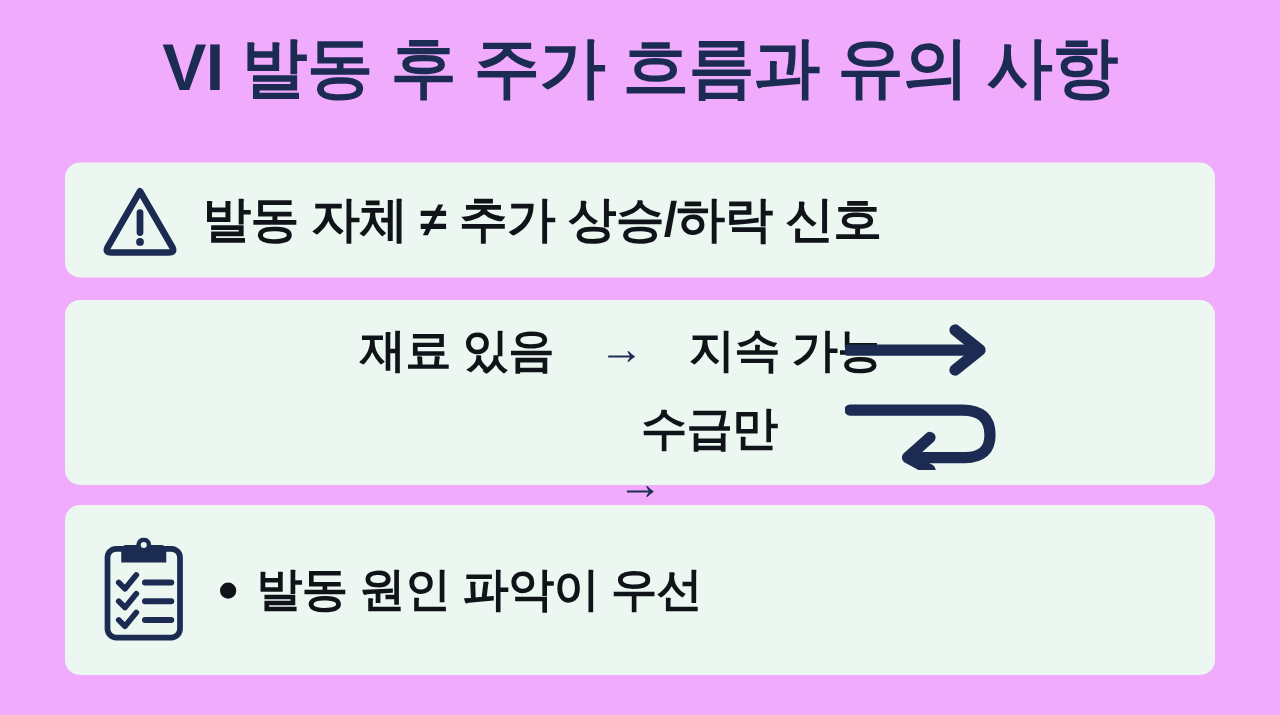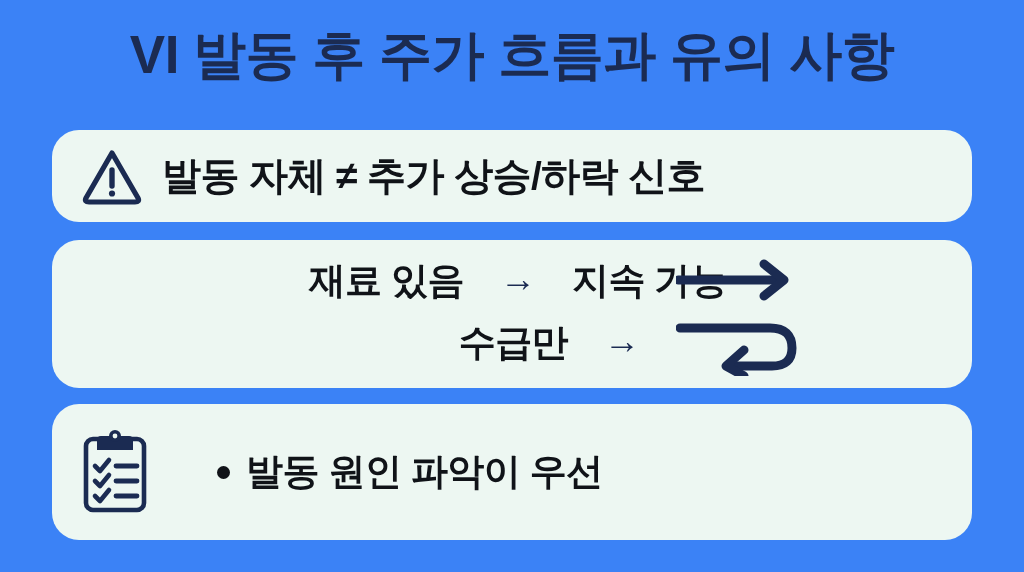--- a/index.html
+++ b/index.html
@@ -10,21 +10,21 @@
     width: 1024px;
     height: 572px;
     overflow: hidden;
     font-family: "Liberation Sans", "DejaVu Sans", sans-serif;
     background: #bfe8d4;
   }
   .slide {
     position: relative;
     width: 1024px;
     height: 572px;
-    background: #3b82f6;
+    background: #f0abfc;
     box-sizing: border-box;
   }
 
   
   .title {
     position: absolute;
     left: 0;
     top: 26px;
     width: 1024px;
     text-align: center;
@@ -35,21 +35,21 @@
     line-height: 1.08;
     white-space: nowrap;
   }
 
   
   .card {
     position: absolute;
     left: 52px;
     width: 920px;
     background: #edf7f2;
-    border-radius: 27px;
+    border-radius: 12px;
     box-sizing: border-box;
   }
   .card-1 { top: 130px;  height: 92px; }
   .card-2 { top: 240px;  height: 148px; }
   .card-3 { top: 404px;  height: 136px; }
 
   
   .card-1-inner {
     display: flex;
     align-items: center;
@@ -81,22 +81,22 @@
     width: 100%;
     display: flex;
     align-items: center;
     justify-content: center;
     color: #101318;
     font-size: 37px;
     font-weight: 800;
     letter-spacing: -0.6px;
     white-space: nowrap;
   }
-  .flow-row-1 { top: 16px; padding-left: 21px; }
-  .flow-row-2 { top: 78px; }
+  .flow-row-1 { top: 16px; }
+  .flow-row-2 { top: 78px; flex-direction: column; }
   .flow-from {
     display: inline-block;
     width: 220px;
     text-align: right;
   }
   .flow-arrow {
     display: inline-block;
     width: 108px;
     text-align: center;
     color: #1b2b52;
@@ -118,21 +118,20 @@
     width: 128px;
     height: 122px;
   }
 
   
   .card-3-inner {
     display: flex;
     align-items: center;
     height: 100%;
     padding-left: 30px;
-    gap: 41px;
   }
   .clip-icon {
     flex: 0 0 auto;
     width: 66px;
     height: 84px;
     margin-right: 28px;
   }
   .bullets {
     list-style: none;
     margin: 0;

